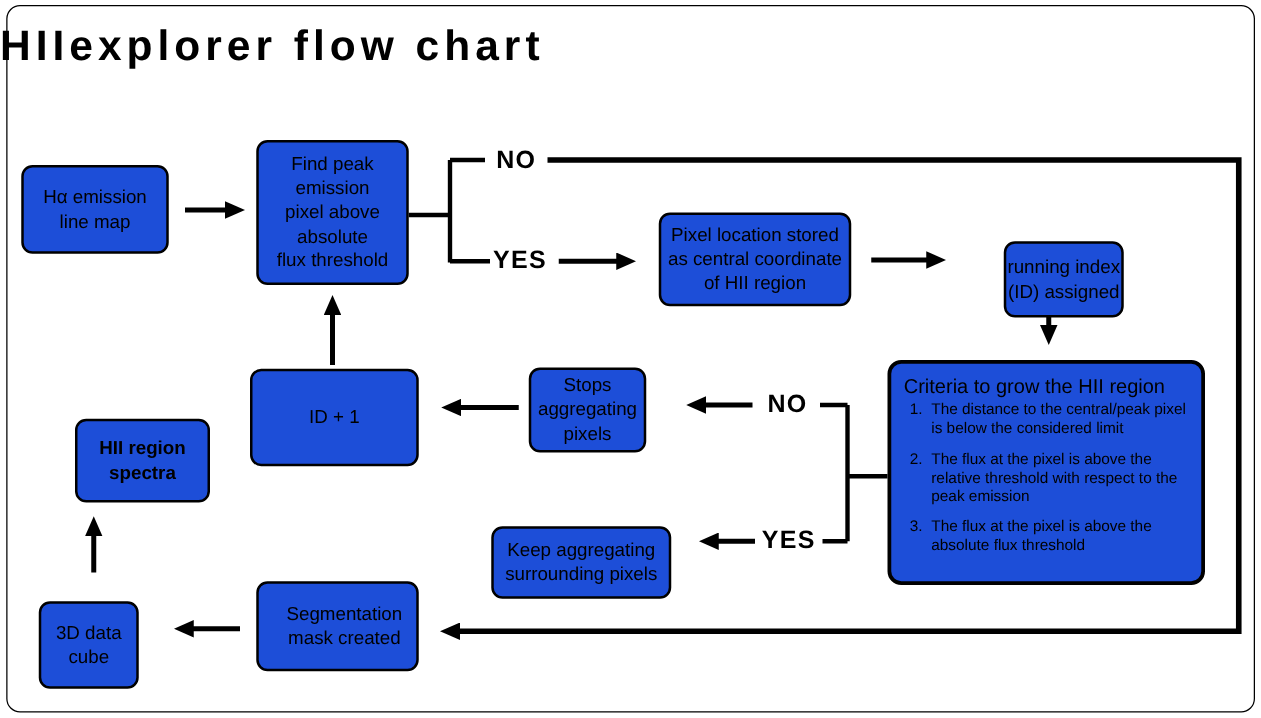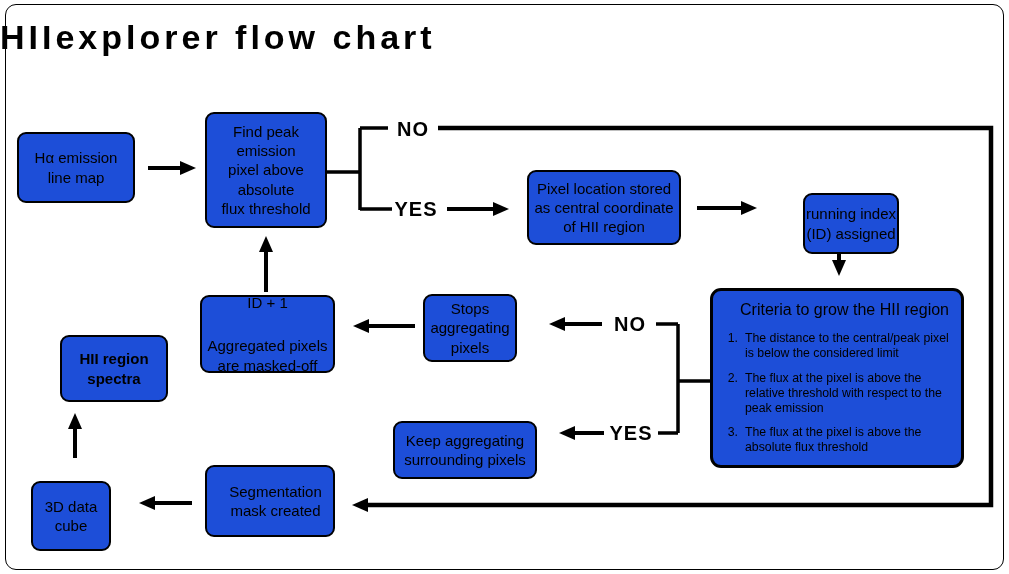--- a/index.html
+++ b/index.html
@@ -72,23 +72,22 @@
   #box-criteria {
     left: 710px; top: 288px; width: 254px; height: 180px;
     border-width: 3px;
     border-radius: 11px;
     justify-content: flex-start;
     padding: 9px 12px 8px 10px;
     white-space: normal;
   }
   .crit-title {
     font-size: 16px;
-    text-align: right;
+    text-align: left;
     width: 100%;
-    margin-bottom: 11px;
   }
   .crit-item {
     display: flex;
     width: 100%;
     text-align: left;
     font-size: 12.3px;
     line-height: 1.23;
     margin-bottom: 9px;
   }
   .crit-num { width: 15px; flex: 0 0 15px; margin-right: 7px; text-align: right; }
@@ -179,22 +178,20 @@
 
   <div class="node" id="box-stops">Stops
 aggregating
 pixels</div>
 
   <div class="node" id="box-keep">Keep aggregating
 surrounding pixels</div>
 
   <div class="node" id="box-id">
     <div>ID + 1</div>
-    <div>Aggregated pixels
-are masked-off</div>
   </div>
 
   <div class="node bold" id="box-spectra">HII region
 spectra</div>
 
   <div class="node" id="box-cube">3D data
 cube</div>
 
   <div class="node" id="box-seg">Segmentation
 mask created</div>

